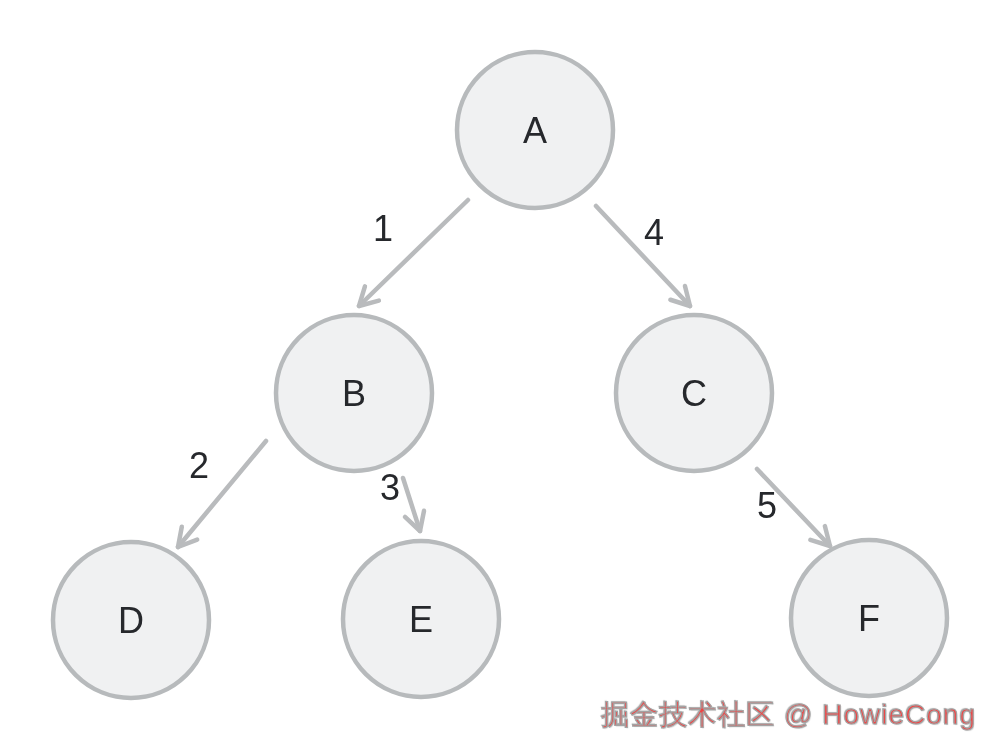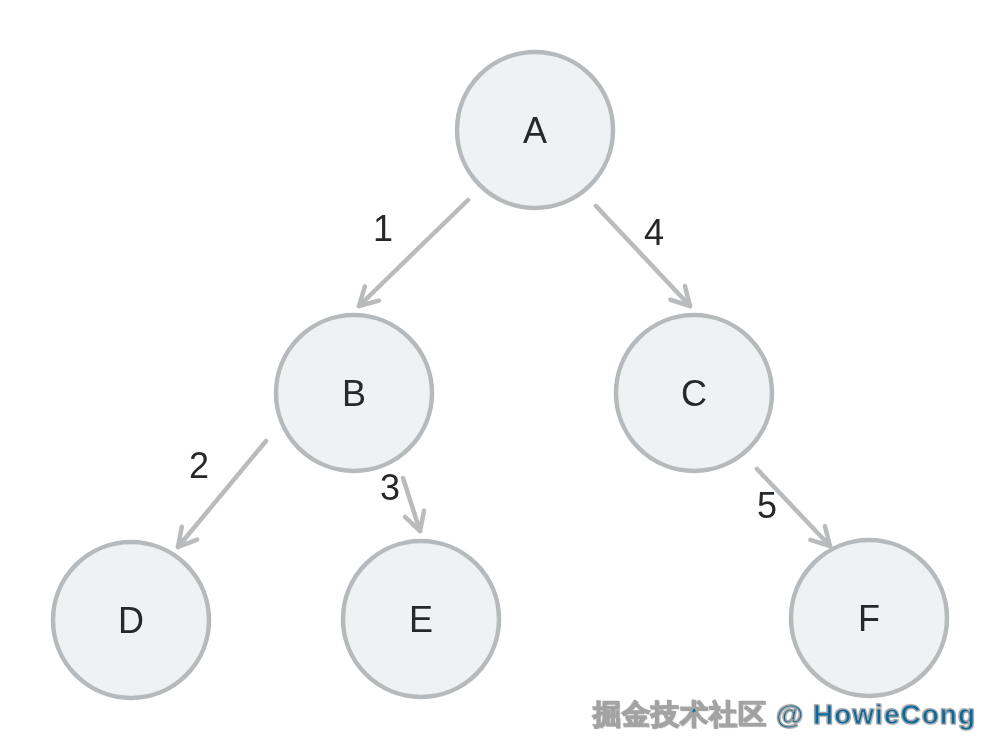--- a/index.html
+++ b/index.html
@@ -43,23 +43,23 @@
     font-size: 36px;
     font-weight: 400;
     text-anchor: middle;
     font-family: "Liberation Sans", sans-serif;
   }
   .watermark {
     position: absolute;
     right: 22px;
     bottom: 14px;
     font-size: 28px;
-    font-weight: 700;
+    font-weight: 400;
     letter-spacing: 1px;
-    color: #0369a1;
+    color: #ef4444;
     -webkit-text-stroke: 1.2px #a3a3a3;
     text-shadow: 1px 1px 1px #cfcfcf, -1px -1px 1px #b5b5b5;
     white-space: nowrap;
   }
 </style>
 </head>
 <body>
 
 <div class="canvas">
   <svg width="998" height="748" viewBox="0 0 998 748">

